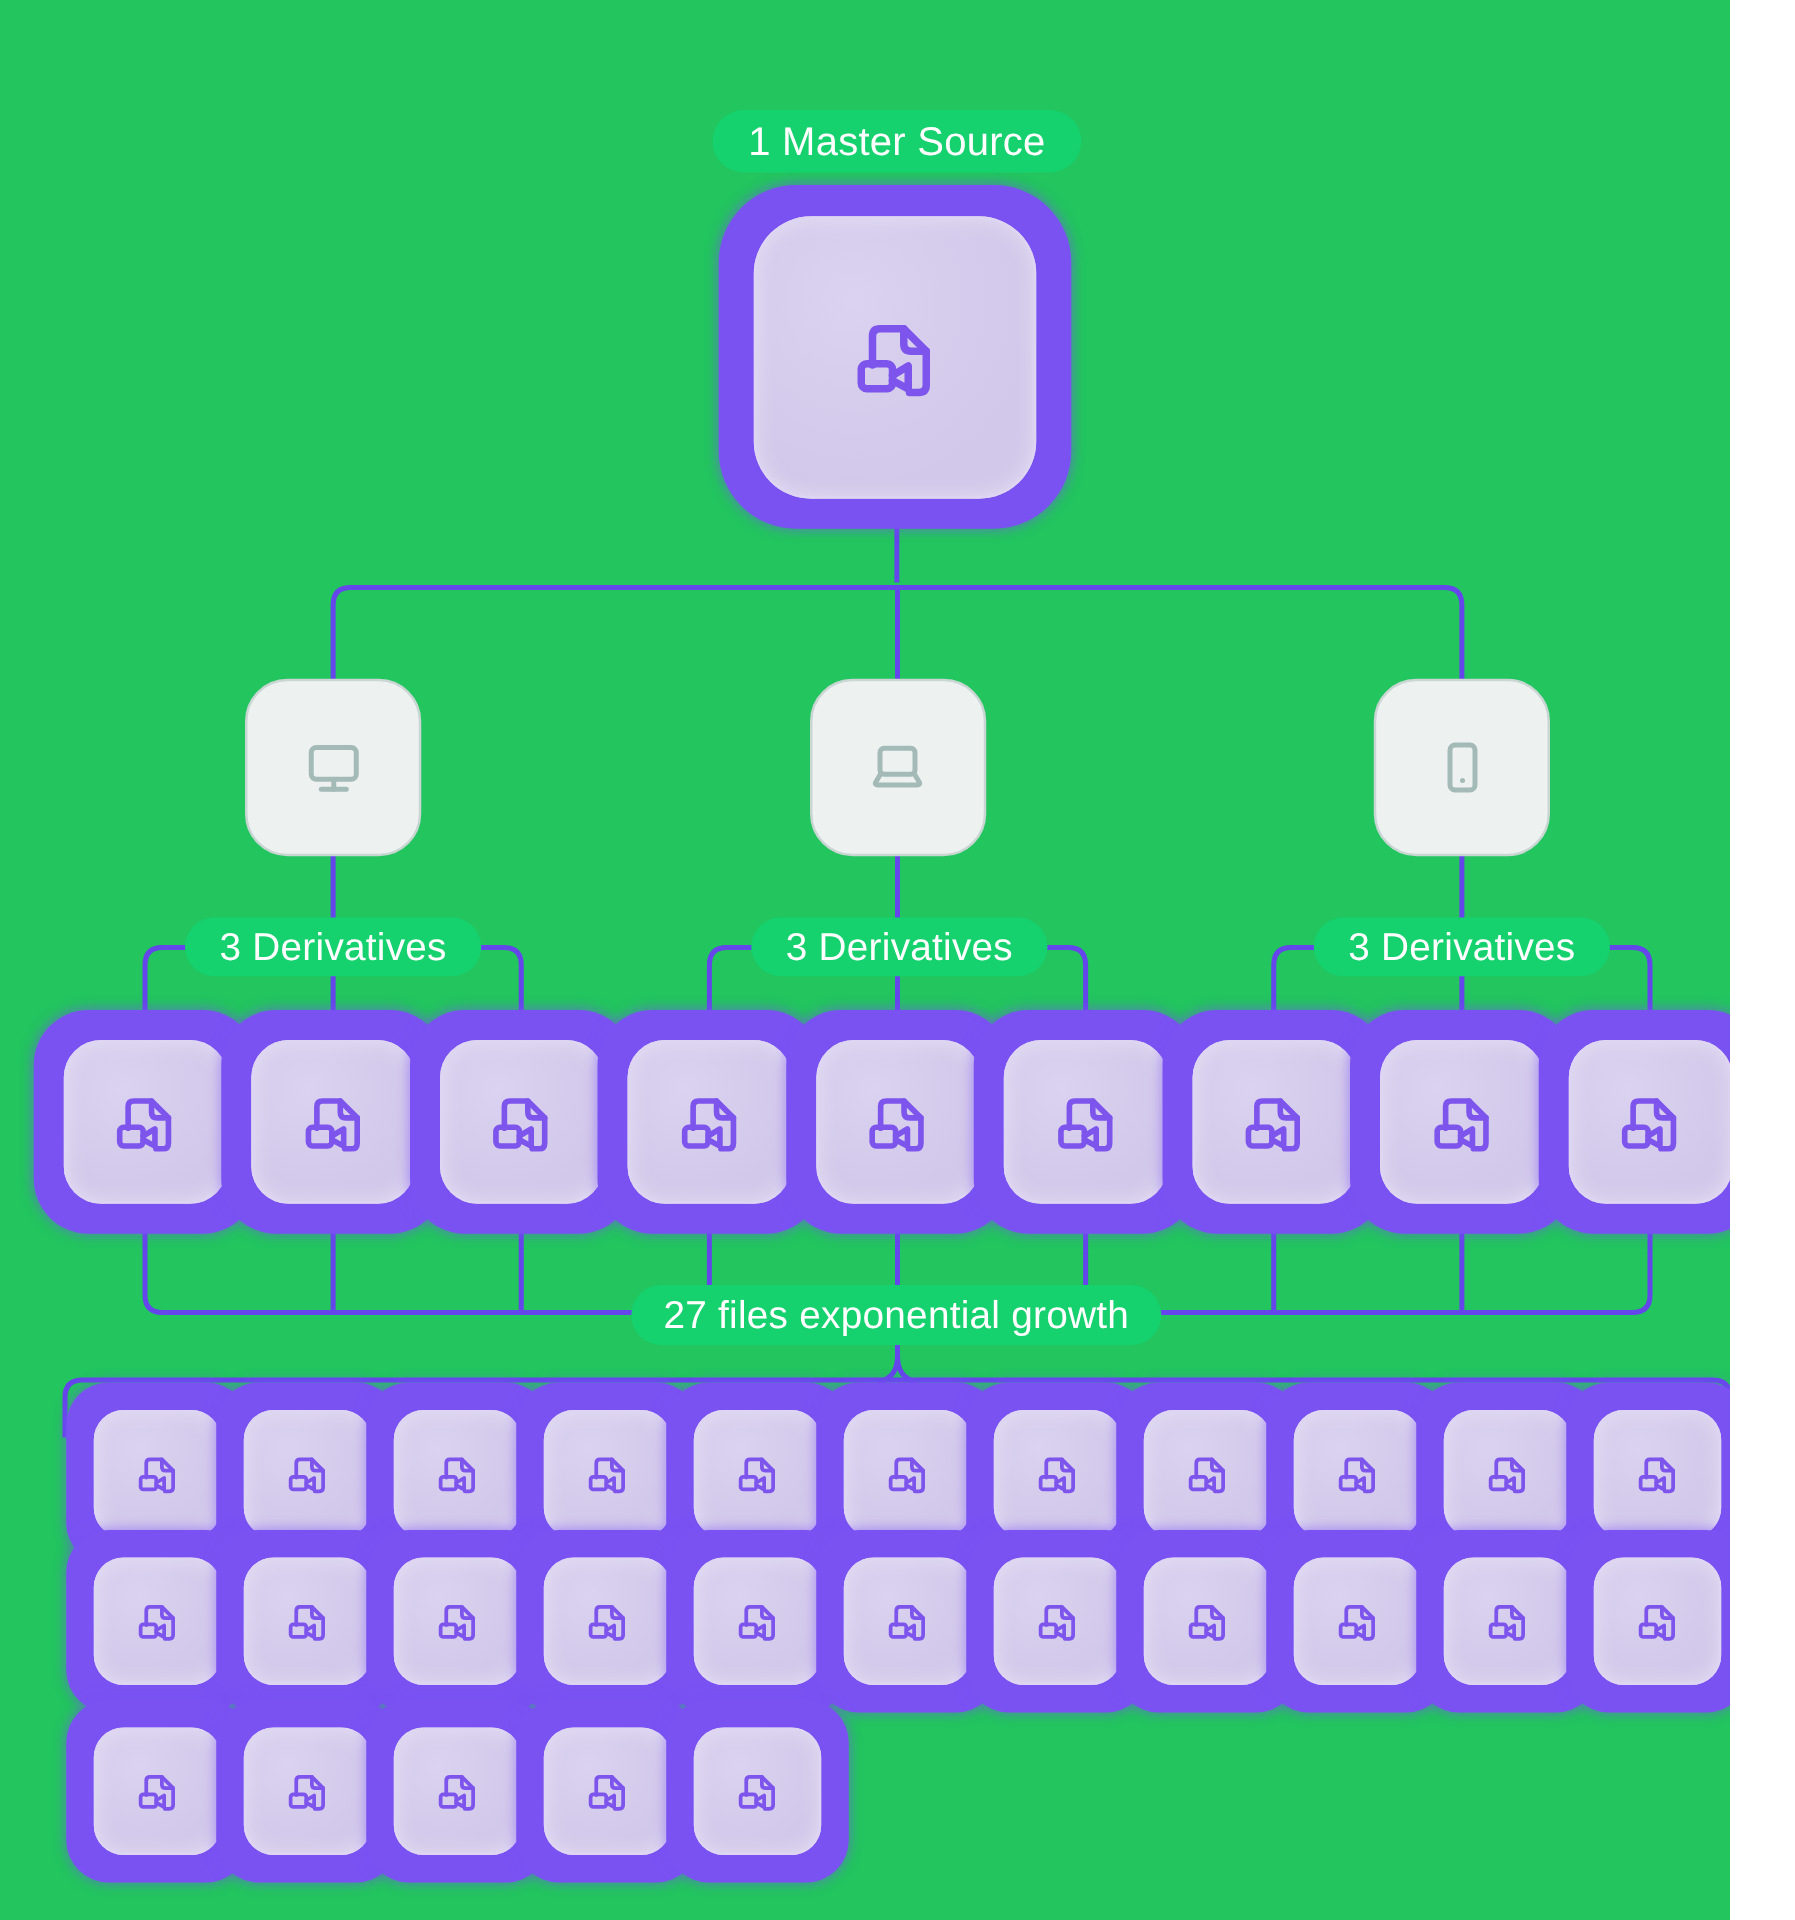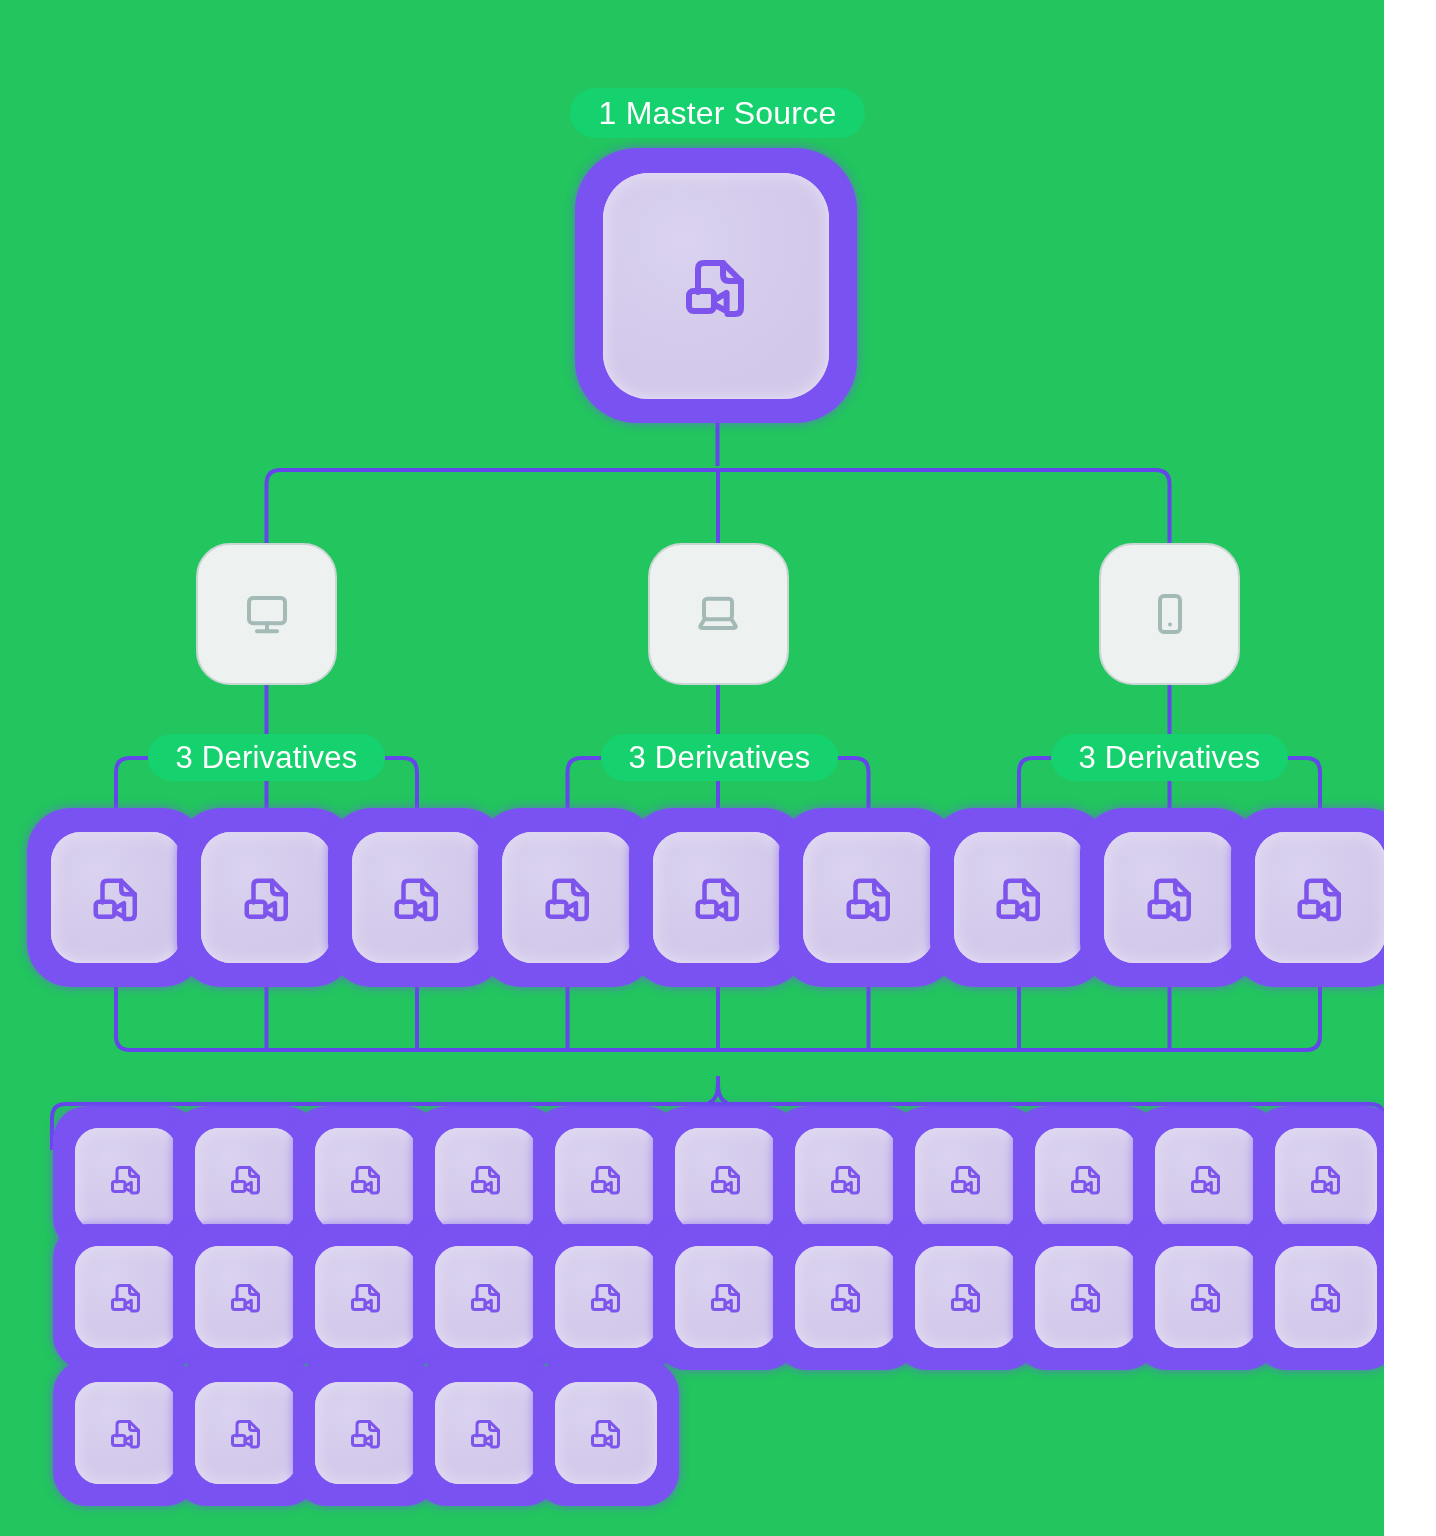--- a/index.html
+++ b/index.html
@@ -240,20 +240,23 @@
       <path d="M15 27 V15.5 Q15 12.5 18 12.5 H27.5 L36.5 21.5 V35 Q36.5 38 33.5 38 H29.8"></path>
       <path d="M27.5 12.5 V18.5 Q27.5 21.5 30.5 21.5 H36.5"></path>
       <rect x="10.5" y="26.5" width="12.5" height="10" rx="2.2"></rect>
       <path d="M23 31.2 L29.3 27.4 V36.6 L23 33.2"></path>
     </g>
   </svg>
         </div>
       </div>
     </div>
 
+  <div class="pill" style="left:505px;top:1028px;width:424px;height:48px;font-size:31px;">
+    <span>27 files exponential growth</span>
+  </div>
 
   <div id="growth-grid">
       <div class="glow size-s" style="left: 53px; top: 1106px;">
         <div class="inner">
           <svg viewBox="0 0 48 48" fill="none" width="48" height="48">
     <g stroke="#7d55ec" stroke-linecap="round" stroke-linejoin="round" fill="none" stroke-width="3">
       <path d="M15 27 V15.5 Q15 12.5 18 12.5 H27.5 L36.5 21.5 V35 Q36.5 38 33.5 38 H29.8"></path>
       <path d="M27.5 12.5 V18.5 Q27.5 21.5 30.5 21.5 H36.5"></path>
       <rect x="10.5" y="26.5" width="12.5" height="10" rx="2.2"></rect>
       <path d="M23 31.2 L29.3 27.4 V36.6 L23 33.2"></path>

